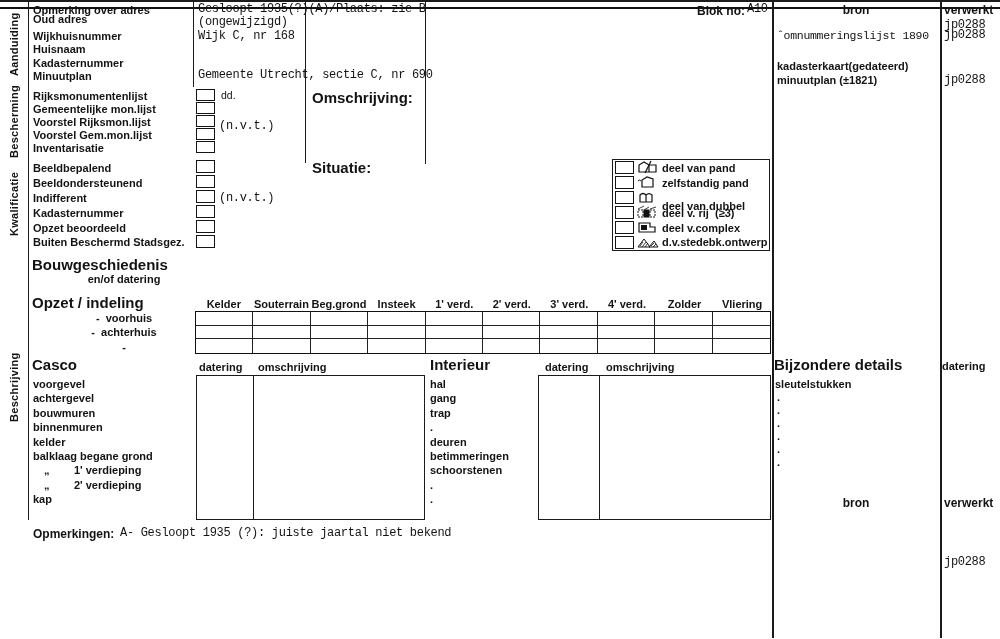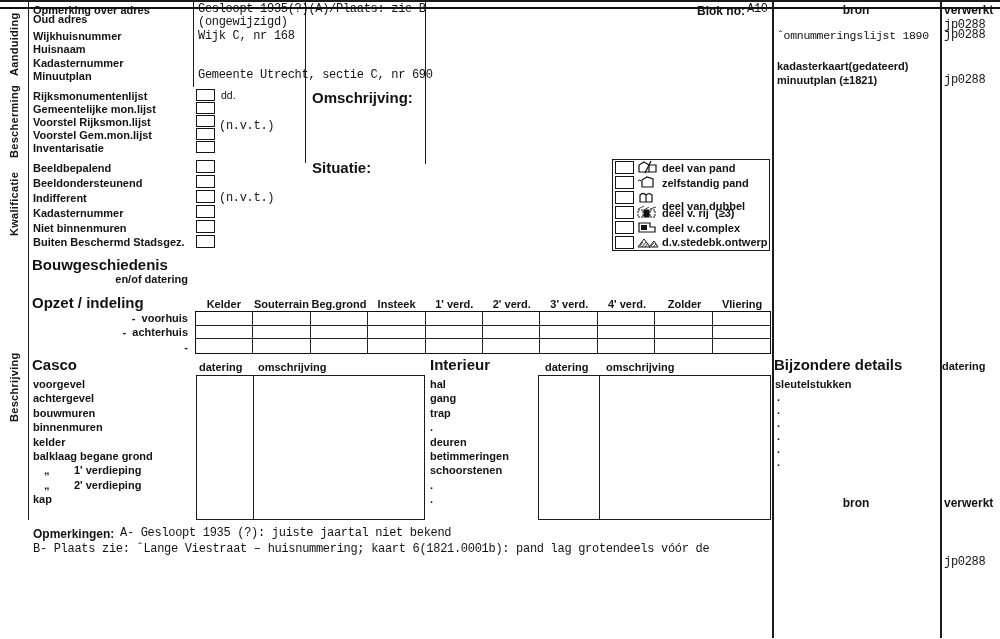--- a/index.html
+++ b/index.html
@@ -28,21 +28,21 @@
   .box{position:absolute;border:1.3px solid #1b1b1b;box-sizing:border-box;background:#fff;}
   .grid{
     position:absolute;display:grid;border:1.4px solid #111;box-sizing:border-box;
     grid-template-columns:repeat(10,1fr);grid-template-rows:repeat(3,1fr);
   }
   .grid .cell{border-right:1px solid #222;border-bottom:1px solid #222;}
   .grid .cell:nth-child(10n){border-right:none;}
   .grid .cell:nth-child(n+21){border-bottom:none;}
   .cols{position:absolute;display:flex;}
   .cols span{flex:1;text-align:center;font-weight:bold;font-size:11px;white-space:nowrap;}
-  .ralign{text-align:right;}
+  .ralign{text-align:center;}
   .ico{position:absolute;}
 </style>
 </head>
 <body>
 
 <div class="form">
 
   <div class="hline thick" style="left:0;top:1;width:1000px"></div>
   <div class="hline thick" style="left:0;top:87;width:772px"></div>
   <div class="hline thick" style="left:0;top:156;width:772px"></div>
@@ -104,21 +104,21 @@
   <div class="cb" style="left:196px;top:141px"></div>
 
   <div class="t sm" style="left:221px;top:89px">dd.</div>
   <div class="t mono" style="left:219px;top:120px">(n.v.t.)</div>
   <div class="t title" style="left:312px;top:90px">Omschrijving:</div>
 
   <div class="t lbl" style="left:33px;top:162px">Beeldbepalend</div>
   <div class="t lbl" style="left:33px;top:177px">Beeldondersteunend</div>
   <div class="t lbl" style="left:33px;top:192px">Indifferent</div>
   <div class="t lbl" style="left:33px;top:207px">Kadasternummer</div>
-  <div class="t lbl" style="left:33px;top:222px">Niet binnenmuren</div>
+  <div class="t lbl" style="left:33px;top:222px">Opzet beoordeeld</div>
   <div class="t lbl" style="left:33px;top:236px">Buiten Beschermd Stadsgez.</div>
 
   <div class="cb cb2" style="left:196px;top:160px"></div>
   <div class="cb cb2" style="left:196px;top:175px"></div>
   <div class="cb cb2" style="left:196px;top:190px"></div>
   <div class="cb cb2" style="left:196px;top:205px"></div>
   <div class="cb cb2" style="left:196px;top:220px"></div>
   <div class="cb cb2" style="left:196px;top:235px"></div>
 
   <div class="t mono" style="left:219px;top:192px">(n.v.t.)</div>
@@ -261,16 +261,15 @@
   <div class="t lbl" style="left:777px;top:417px">.</div>
   <div class="t lbl" style="left:777px;top:430px">.</div>
   <div class="t lbl" style="left:777px;top:443px">.</div>
   <div class="t lbl" style="left:777px;top:456px">.</div>
 
   <div class="t" style="left:772px;top:496px;width:168px;text-align:center;font-size:12px;font-weight:bold">bron</div>
   <div class="t" style="left:944px;top:496px;font-size:12px;font-weight:bold">verwerkt</div>
 
   <div class="t" style="left:33px;top:527px;font-size:12px;font-weight:bold">Opmerkingen:</div>
   <div class="t mono" style="left:120px;top:527px">A- Gesloopt 1935 (?): juiste jaartal niet bekend</div>
-  <div class="t mono" style="left:33px;top:543px">B- Plaats zie: ˆLange Viestraat – huisnummering; kaart 6(1821.0001b): pand lag grotendeels vóór de</div>
   <div class="t mono" style="left:944px;top:556px">jp0288</div>
 
 </div>
 
 </body></html>

